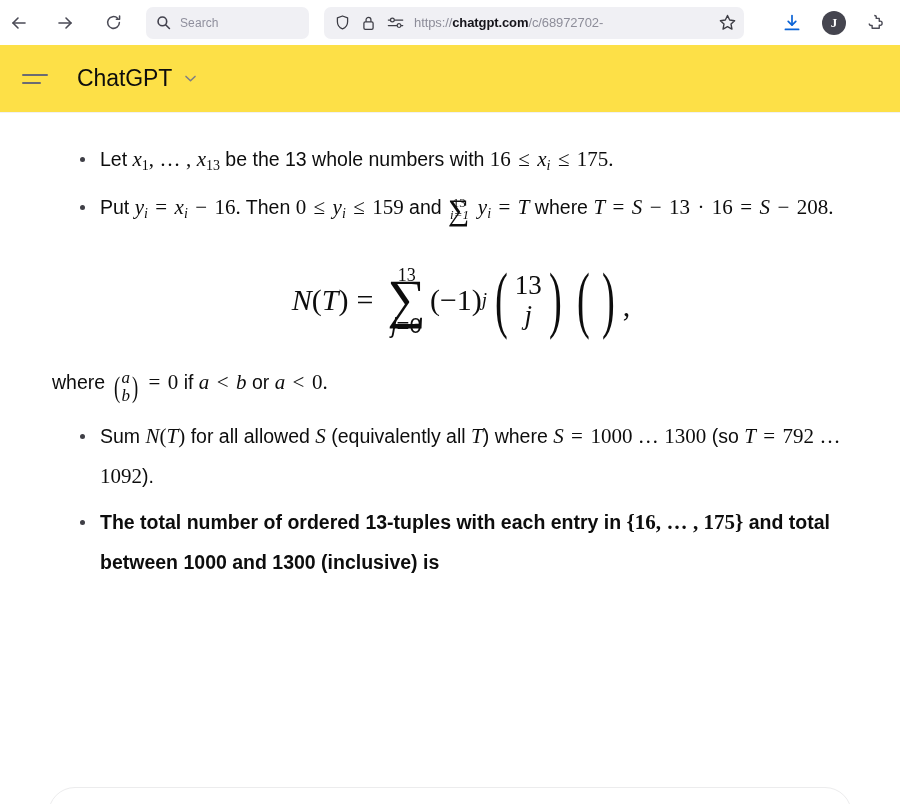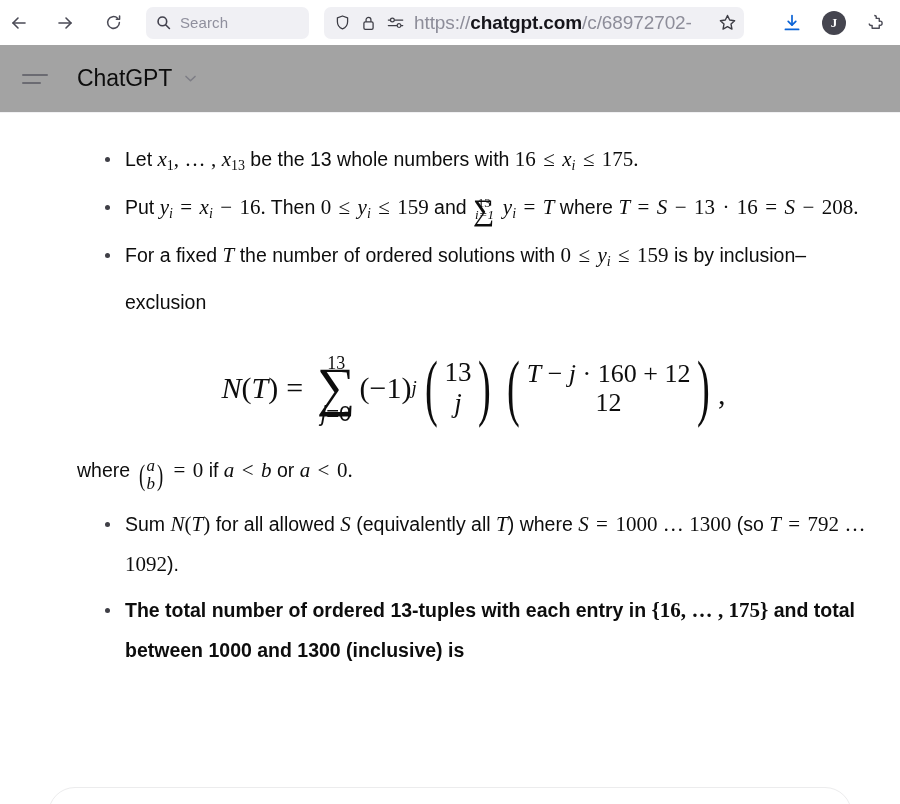--- a/index.html
+++ b/index.html
@@ -39,21 +39,21 @@
     width: 163px; height: 32px;
     background: #f0f0f4;
     border-radius: 7px;
     display: flex; align-items: center;
     padding: 0 10px;
     flex: 0 0 auto;
   }
   #search-box .magnifier { color: #42414d; flex: 0 0 auto; display:flex; }
   #search-input-text {
     margin-left: 9px;
-    font-size: 15px;
+    font-size: 12px;
     color: #8f8f9d;
     letter-spacing: .1px;
   }
 
   #urlbar {
     margin-left: 15px;
     width: 420px; height: 32px;
     background: #f0f0f4;
     border-radius: 7px;
     display: flex; align-items: center;
@@ -61,21 +61,21 @@
     flex: 0 0 auto;
     overflow: hidden;
   }
   #urlbar .chip { color: #3d3d45; display:flex; align-items:center; flex:0 0 auto; }
   #shield-icon  { margin-right: 10px; }
   #lock-icon    { margin-right: 11px; }
   #perms-icon   { margin-right: 9px; }
 
   #url-text {
     flex: 1 1 auto;
-    font-size: 19px;
+    font-size: 13px;
     color: #8d8d99;
     white-space: nowrap;
     overflow: hidden;
     letter-spacing: -.1px;
   }
   #url-text .host { color: #15141a; font-weight: 700; }
 
   #bookmark-star { color: #3d3d45; margin-left: 4px; flex: 0 0 auto; display:flex; }
 
   #toolbar-right {
@@ -92,21 +92,21 @@
     margin-right: 21px;
     font-family: "Liberation Serif", serif;
   }
   #extensions-icon { color: #4a4a55; display:flex; margin-right: 6px; }
 
   
   #page-header {
     position: absolute;
     top: 45px; left: 0;
     width: 900px; height: 67px;
-    background: #a3a3a3;
+    background: #fde047;
     display: flex; align-items: center;
   }
   #sidebar-toggle {
     margin-left: 20px;
     width: 32px; height: 32px;
     display: flex; flex-direction: column;
     align-items: flex-start; justify-content: center;
     gap: 6px;
     padding-left: 2px;
   }
@@ -139,21 +139,20 @@
     width: 900px; height: 691px;
     background: #ffffff;
     overflow: hidden;
   }
 
   .msg-body {
     padding: 26px 30px 0 52px;
     color: #0d0d0d;
     font-size: 19.5px;
     line-height: 40px;
-    margin-left: 25px;
   }
 
   ul.bullets { list-style: none; }
   ul.bullets > li {
     position: relative;
     padding-left: 48px;
     margin-bottom: 1px;
   }
   ul.bullets > li::before {
     content: "";
@@ -427,23 +426,20 @@
     <ul class="bullets">
 
       <li>
         <span>Let <span class="mi">x</span><span class="subn">1</span><span class="mn">,</span> <span class="mn">…</span> <span class="mn">,</span> <span class="mi">x</span><span class="subn">13</span> be the 13 whole numbers with <span class="mn">16</span> <span class="op">≤</span> <span class="mi">x</span><span class="sub">i</span> <span class="op">≤</span> <span class="mn">175.</span></span>
       </li>
 
       <li>
         <span>Put <span class="mi">y</span><span class="sub">i</span> <span class="op">=</span> <span class="mi">x</span><span class="sub">i</span> <span class="op">−</span> <span class="mn">16.</span> Then <span class="mn">0</span> <span class="op">≤</span> <span class="mi">y</span><span class="sub">i</span> <span class="op">≤</span> <span class="mn">159</span> and <span class="sum-inline"><span class="lim-top">13</span><span class="big">∑</span><span class="lim-bot">i=1</span></span> <span class="mi">y</span><span class="sub">i</span> <span class="op">=</span> <span class="mi">T</span> where <span class="mi">T</span> <span class="op">=</span> <span class="mi">S</span> <span class="op">−</span> <span class="mn">13</span> <span class="op">·</span> <span class="mn">16</span> <span class="op">=</span> <span class="mi">S</span> <span class="op">−</span> <span class="mn">208.</span></span>
       </li>
 
-      <li>
-        <span>For a fixed <span class="mi">T</span> the number of ordered solutions with <span class="mn">0</span> <span class="op">≤</span> <span class="mi">y</span><span class="sub">i</span> <span class="op">≤</span> <span class="mn">159</span> is by inclusion–exclusion</span>
-      </li>
     </ul>
 
     <div id="display-equation">
       <div class="eq-row">
         <span class="eq-txt ital">N</span>
           <span class="eq-txt">(</span>
           <span class="eq-txt ital">T</span>
           <span class="eq-txt">)</span>
         <span class="eq-txt" style="padding:0 8px;">=</span>
         <span class="sum-display">
@@ -456,24 +452,20 @@
         <span class="binom-big">
           <span class="paren">(</span>
           <span class="stack">
               <span>13</span>
               <span class="ital">j</span>
             </span>
           <span class="paren">)</span>
         </span>
         <span class="binom-big">
           <span class="paren">(</span>
-          <span class="stack" style="font-size:26px;">
-              <span><span class="ital">T</span> − <span class="ital">j</span> · 160 + 12</span>
-              <span>12</span>
-            </span>
           <span class="paren">)</span>
         </span>
         <span class="eq-txt" style="align-self:flex-end;padding-bottom:4px;">,</span>
       </div>
     </div>
 
     <p class="para">
       <span>where <span class="binom">
             <span class="paren">(</span>
             <span class="stack">

